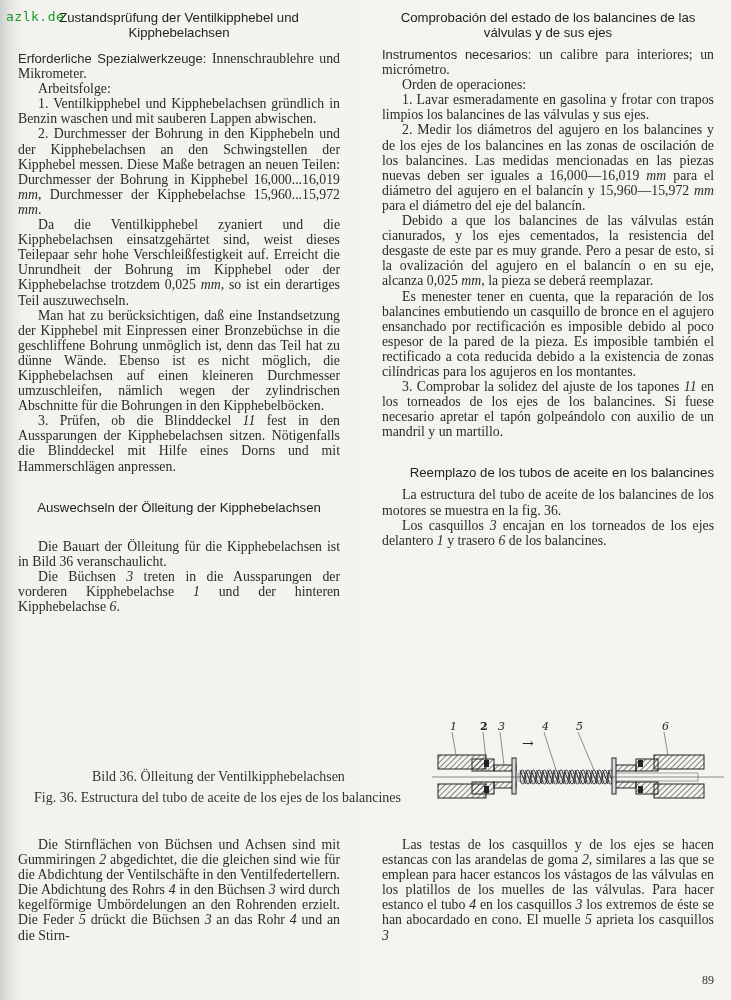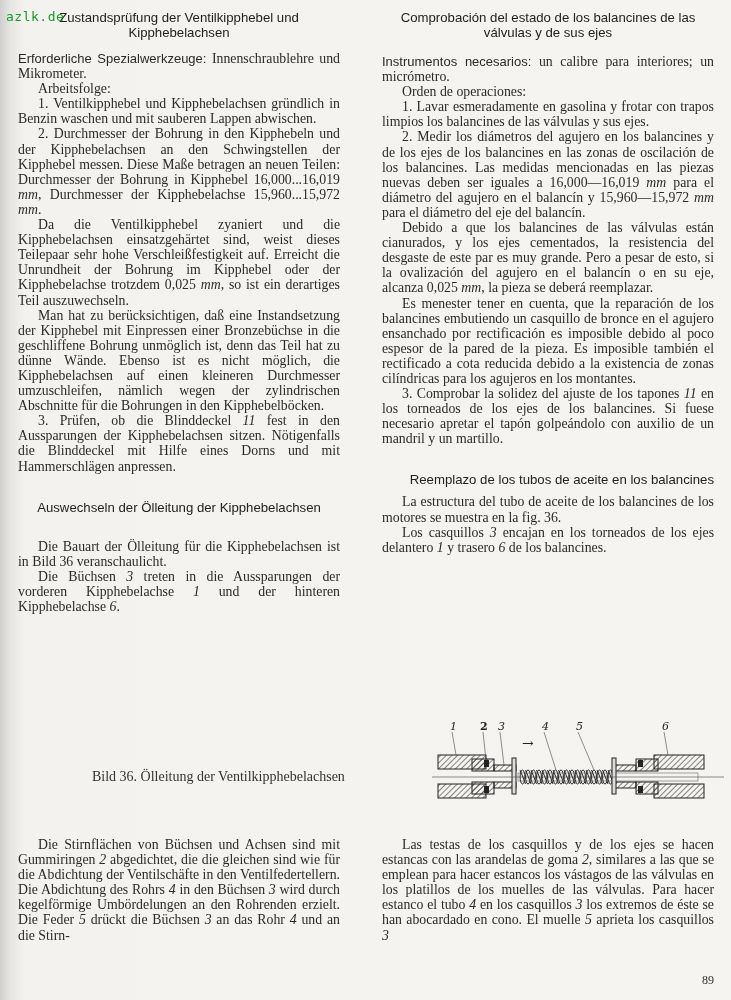--- a/index.html
+++ b/index.html
@@ -60,36 +60,37 @@
 
     <h2 style="margin-top:26px;">Auswechseln der Ölleitung der Kipphebelachsen</h2>
     <p class="ind" style="margin-top:24px;">Die Bauart der Ölleitung für die Kipphebelachsen ist in Bild 36 veranschaulicht.</p>
     <p class="ind" style=""><span>Die Büchsen </span><i>3</i><span> treten in die Aussparungen der vorderen Kipphebelachse </span><i>1</i><span> und der hinteren Kipphebelachse </span><i>6</i><span>.</span></p>
 
     <p class="ind" style="position:absolute; top:837px; left:0; width:322px;"><span>Die Stirnflächen von Büchsen und Achsen sind mit Gummiringen </span><i>2</i><span> abgedichtet, die die gleichen sind wie für die Abdichtung der Ventilschäfte in den Ventilfedertellern. Die Abdichtung des Rohrs </span><i>4</i><span> in den Büchsen </span><i>3</i><span> wird durch kegelförmige Umbördelungen an den Rohrenden erzielt. Die Feder </span><i>5</i><span> drückt die Büchsen </span><i>3</i><span> an das Rohr </span><i>4</i><span> und an die Stirn-</span></p>
   </div>
 
   <div class="col col-right">
     <h2 style="margin-top:10px;">Comprobación del estado de los balancines de las válvulas y de sus ejes</h2>
-    <p style="margin-top:14px;"><span class="b">Instrumentos necesarios:</span><span> un calibre para interiores; un micrómetro.</span></p>
+    <p style="margin-top:7px;"><span class="b">Instrumentos necesarios:</span><span> un calibre para interiores; un micrómetro.</span></p>
     <p class="ind">Orden de operaciones:</p>
     <p class="ind">1. Lavar esmeradamente en gasolina y frotar con trapos limpios los balancines de las válvulas y sus ejes.</p>
     <p class="ind"><span>2. Medir los diámetros del agujero en los balancines y de los ejes de los balancines en las zonas de oscilación de los balancines. Las medidas mencionadas en las piezas nuevas deben ser iguales a 16,000—16,019 </span><i>mm</i><span> para el diámetro del agujero en el balancín y 15,960—15,972 </span><i>mm</i><span> para el diámetro del eje del balancín.</span></p>
     <p class="ind"><span>Debido a que los balancines de las válvulas están cianurados, y los ejes cementados, la resistencia del desgaste de este par es muy grande. Pero a pesar de esto, si la ovalización del agujero en el balancín o en su eje, alcanza 0,025 </span><i>mm</i><span>, la pieza se deberá reemplazar.</span></p>
     <p class="ind">Es menester tener en cuenta, que la reparación de los balancines embutiendo un casquillo de bronce en el agujero ensanchado por rectificación es imposible debido al poco espesor de la pared de la pieza. Es imposible también el rectificado a cota reducida debido a la existencia de zonas cilíndricas para los agujeros en los montantes.</p>
     <p class="ind"><span>3. Comprobar la solidez del ajuste de los tapones </span><i>11</i><span> en los torneados de los ejes de los balancines. Si fuese necesario apretar el tapón golpeándolo con auxilio de un mandril y un martillo.</span></p>
 
     <h2 style="margin-top:26px;text-align:right;">Reemplazo de los tubos de aceite en los balancines</h2>
     <p class="ind" style="margin-top:7px;">La estructura del tubo de aceite de los balancines de los motores se muestra en la fig. 36.</p>
     <p class="ind"><span>Los casquillos </span><i>3</i><span> encajan en los torneados de los ejes delantero </span><i>1</i><span> y trasero </span><i>6</i><span> de los balancines.</span></p>
 
     <p class="ind" style="position:absolute; top:837px; left:0; width:332px;"><span>Las testas de los casquillos y de los ejes se hacen estancas con las arandelas de goma </span><i>2</i><span>, similares a las que se emplean para hacer estancos los vástagos de las válvulas en los platillos de los muelles de las válvulas. Para hacer estanco el tubo </span><i>4</i><span> en los casquillos </span><i>3</i><span> los extremos de éste se han abocardado en cono. El muelle </span><i>5</i><span> aprieta los casquillos </span><i>3</i></p>
   </div>
 
   <div class="caption" style="left:92px; top:770px;">Bild 36. Ölleitung der Ventilkipphebelachsen</div>
+  <div class="caption" style="left:34px; top:791px;">Fig. 36. Estructura del tubo de aceite de los ejes de los balancines</div>
 
   <svg class="figure" viewBox="0 0 296 92">
     <defs>
       <pattern id="hatch" width="4" height="4" patternUnits="userSpaceOnUse" patternTransform="rotate(45)">
         <line x1="0" y1="0" x2="0" y2="4" stroke="#333" stroke-width="1.2"></line>
       </pattern>
     </defs>
     <g stroke="#222" stroke-width="1" fill="url(#hatch)">
       <rect x="6" y="37" width="48" height="14"></rect>
       <rect x="6" y="66" width="48" height="14"></rect>

